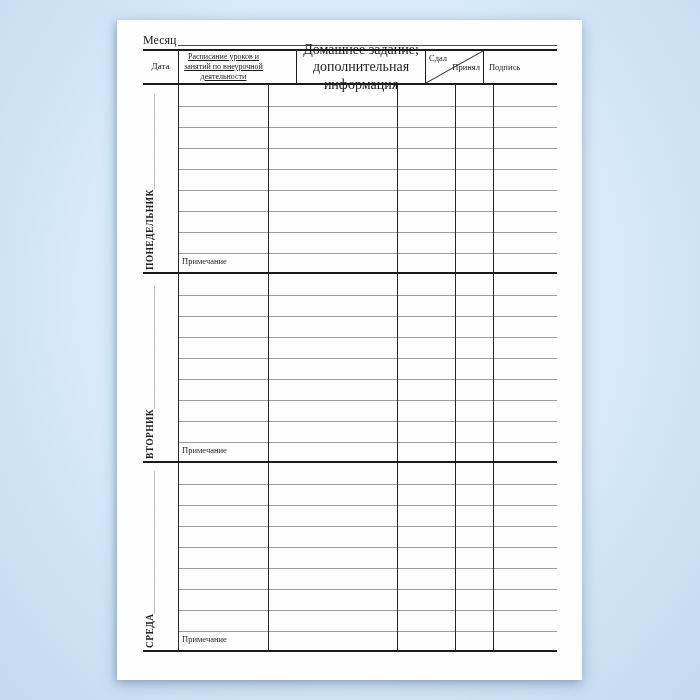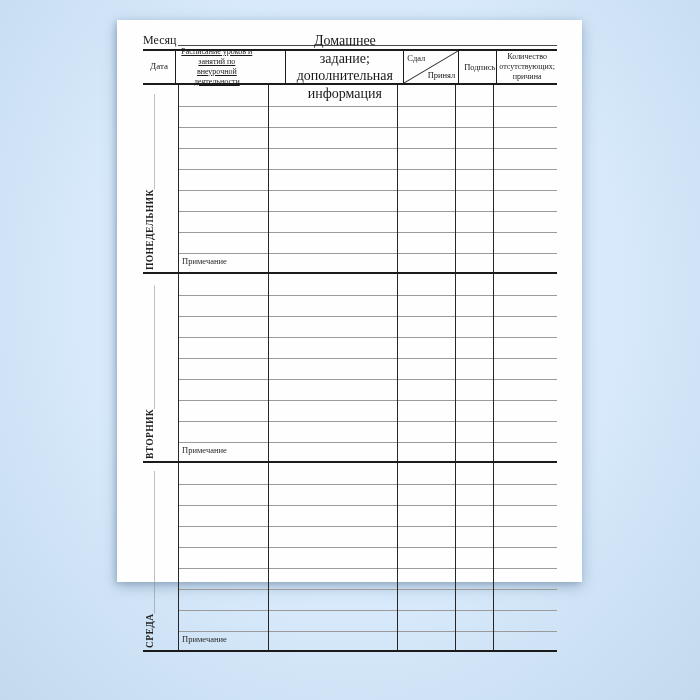--- a/index.html
+++ b/index.html
@@ -6,21 +6,21 @@
   html, body { width: 700px; height: 700px; }
   body {
     font-family: "Liberation Serif", "DejaVu Serif", serif;
     background: radial-gradient(ellipse at 50% 42%, #e0f0fe 0%, #d7e9fb 55%, #c3d9ee 100%);
     position: relative;
     overflow: hidden;
   }
   .page {
     position: absolute;
     left: 117px; top: 20px;
-    width: 465px; height: 562px;
+    width: 465px; height: 660px;
     background: #fefefe;
     box-shadow: 0 4px 14px rgba(90,120,150,0.45), -2px 2px 5px rgba(110,135,160,0.35);
   }
   .month-row {
     position: absolute;
     left: 26px; top: 12px; width: 414px; height: 14px;
     display: flex; align-items: flex-end;
     font-size: 12px; color: #1a1a1a;
   }
   .month-row .label { white-space: nowrap; line-height: 1; }
@@ -41,21 +41,21 @@
   }
   .hcell + .hcell { border-left: 1.4px solid #1b1b1b; }
   .c-date      { width: 35px;  font-size: 9px; }
   .c-schedule  { width: 90px; text-decoration: underline;  }
   .c-homework  { width: 129px; font-size: 14px; margin-left: 28px; }
   .c-handin    { width: 58px;  position: relative; padding: 12px; }
   .c-signature { width: 38px;  font-size: 8.5px; padding-left: 6px; }
   .c-absent    { width: 64px;  }
   .c-handin .diag { position: absolute; left: 0; top: 0; width: 100%; height: 100%; }
   .c-handin .sdal    { position: absolute; top: 2px; left: 3px; font-size: 8.5px; }
-  .c-handin .prinyal { position: absolute; bottom: 2px; right: 3px; font-size: 8.5px; }
+  .c-handin .prinyal { position: absolute; bottom: 10px; right: 3px; font-size: 8.5px; }
   .block {
     position: relative; height: 189px;
     border-bottom: 2.5px solid #1b1b1b;
     overflow: hidden;
     text-align: right;
   }
   .vline {
     position: absolute; top: 0; bottom: 0; width: 1.4px;
     background: #262626;
   }
@@ -94,21 +94,20 @@
       <div class="hcell c-schedule">Расписание уроков и занятий по внеурочной деятельности</div>
       <div class="hcell c-homework">Домашнее задание; дополнительная информация</div>
       <div class="hcell c-handin">
         <svg class="diag" viewBox="0 0 58 31" preserveAspectRatio="none">
             <line x1="0" y1="31" x2="58" y2="0" stroke="#333" stroke-width="1"></line>
           </svg>
         <span class="sdal">Сдал</span>
         <span class="prinyal">Принял</span>
       </div>
       <div class="hcell c-signature">Подпись</div>
-      <div class="hcell c-absent">Количество отсутствующих; причина</div>
     </div>
 
     <div class="block">
 
     <div class="hline" style="top: 21px;"></div>
         <div class="hline" style="top: 42px;"></div>
         <div class="hline" style="top: 63px;"></div>
         <div class="hline" style="top: 84px;"></div>
         <div class="hline" style="top: 105px;"></div>
         <div class="hline" style="top: 126px;"></div>

